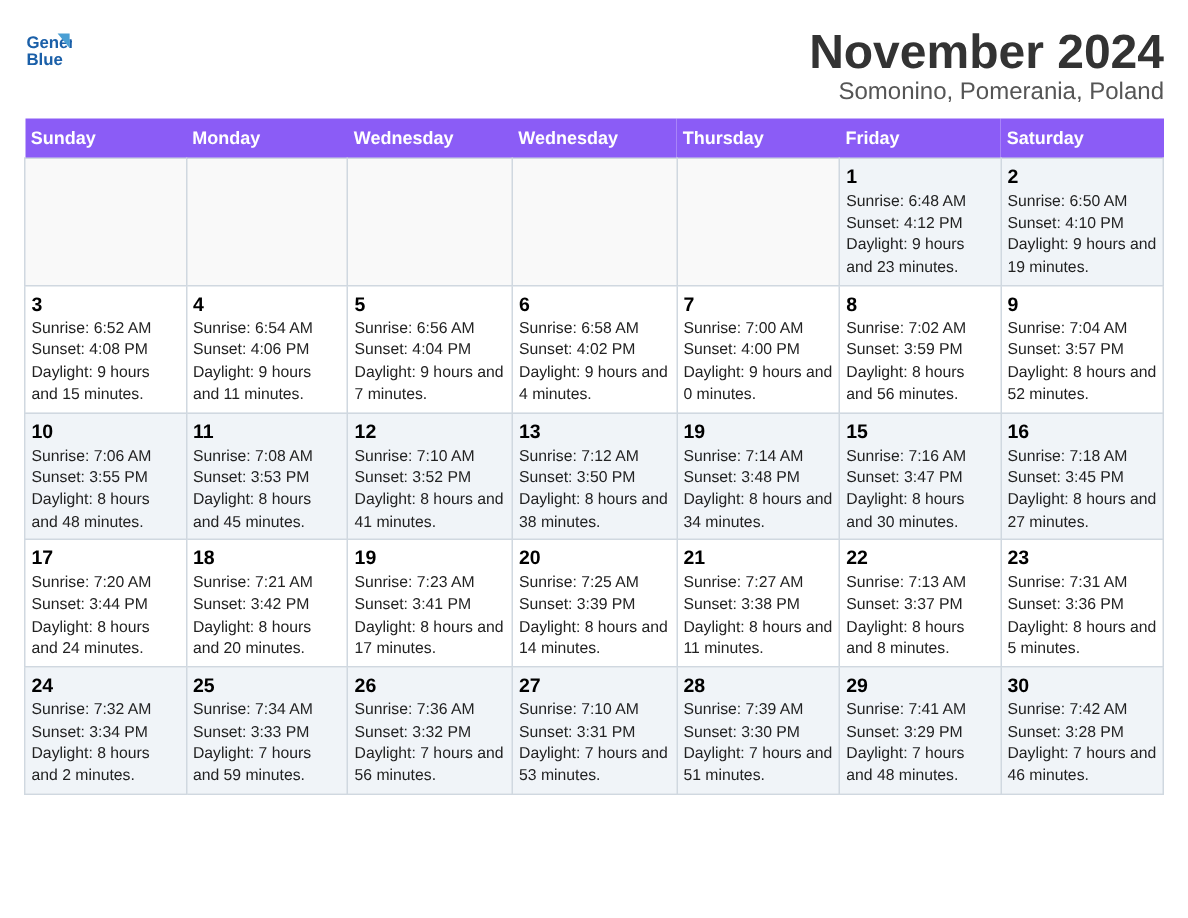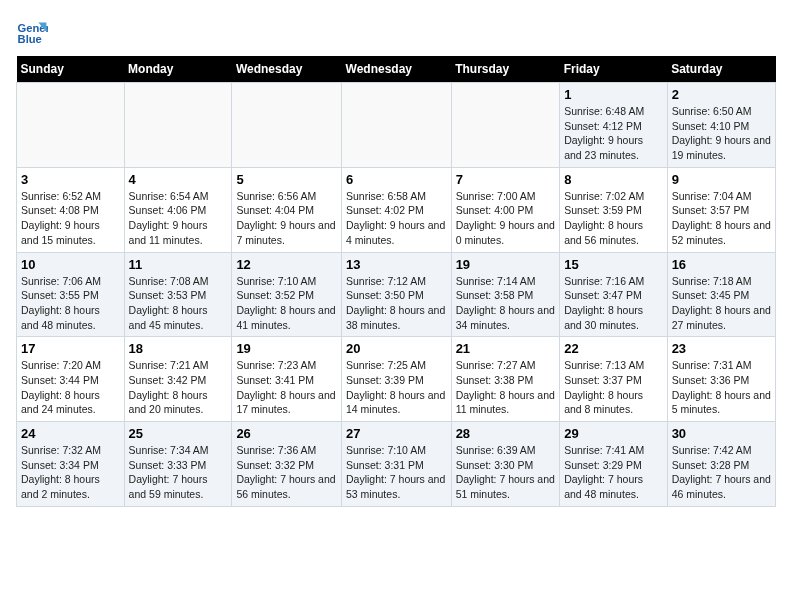--- a/index.html
+++ b/index.html
@@ -36,21 +36,21 @@
     .subtitle {
       font-size: 16px;
       color: #555;
     }
     table {
       width: 100%;
       border-collapse: collapse;
       font-size: 11px;
     }
     thead tr {
-      background: #000000;
+      background: #8b5cf6;
       color: #fff;
     }
     thead th {
       padding: 6px 4px;
       text-align: left;
       font-weight: bold;
       font-size: 12px;
     }
     tbody tr {
       vertical-align: top;
@@ -87,20 +87,24 @@
 
 <div class="header-area">
   <div class="logo">
     <svg class="logo-icon" viewBox="0 0 40 40">
       <text x="2" y="20" font-size="14" font-weight="bold" fill="#1a5fa8">General</text>
       <text x="2" y="34" font-size="14" font-weight="bold" fill="#1a5fa8">Blue</text>
       <polygon points="28,8 38,8 38,20" fill="#4a9fd4"></polygon>
     </svg>
 
   </div>
+  <div class="title-area">
+    <div class="main-title">November 2024</div>
+    <div class="subtitle">Somonino, Pomerania, Poland</div>
+  </div>
 </div>
 
 <table>
   <thead>
     <tr id="header-row">
         <th>Sunday</th>
         <th>Monday</th>
         <th>Wednesday</th>
         <th>Wednesday</th>
         <th>Thursday</th>
@@ -193,21 +197,21 @@
         </td>
         <td>
           <span class="day-num">13</span>
           <div class="day-info">Sunrise: 7:12 AM
 Sunset: 3:50 PM
 Daylight: 8 hours and 38 minutes.</div>
         </td>
         <td>
           <span class="day-num">19</span>
           <div class="day-info">Sunrise: 7:14 AM
-Sunset: 3:58 PM
+Sunset: 3:48 PM
 Daylight: 8 hours and 34 minutes.</div>
         </td>
         <td>
           <span class="day-num">15</span>
           <div class="day-info">Sunrise: 7:16 AM
 Sunset: 3:47 PM
 Daylight: 8 hours and 30 minutes.</div>
         </td>
         <td>
           <span class="day-num">16</span>
@@ -280,21 +284,21 @@
 Daylight: 7 hours and 56 minutes.</div>
         </td>
         <td>
           <span class="day-num">27</span>
           <div class="day-info">Sunrise: 7:10 AM
 Sunset: 3:31 PM
 Daylight: 7 hours and 53 minutes.</div>
         </td>
         <td>
           <span class="day-num">28</span>
-          <div class="day-info">Sunrise: 6:39 AM
+          <div class="day-info">Sunrise: 7:39 AM
 Sunset: 3:30 PM
 Daylight: 7 hours and 51 minutes.</div>
         </td>
         <td>
           <span class="day-num">29</span>
           <div class="day-info">Sunrise: 7:41 AM
 Sunset: 3:29 PM
 Daylight: 7 hours and 48 minutes.</div>
         </td>
         <td>

